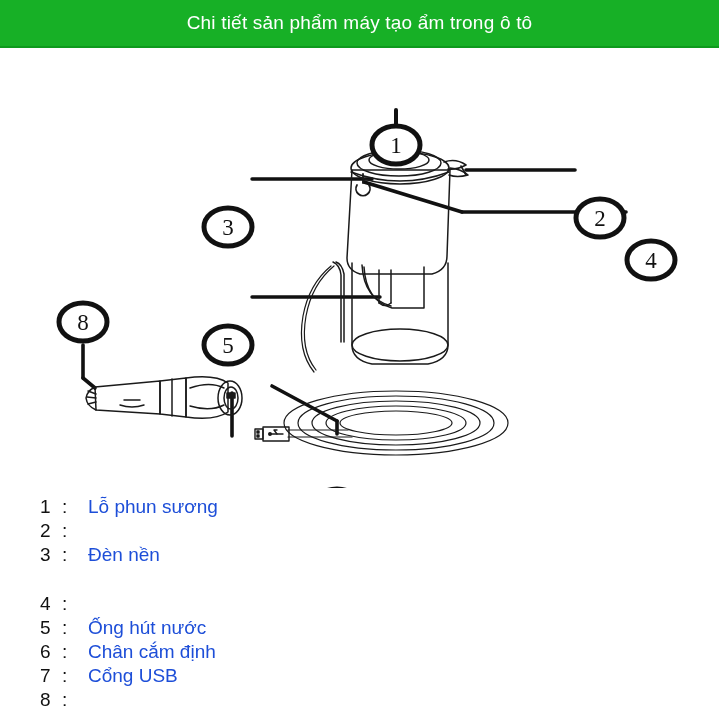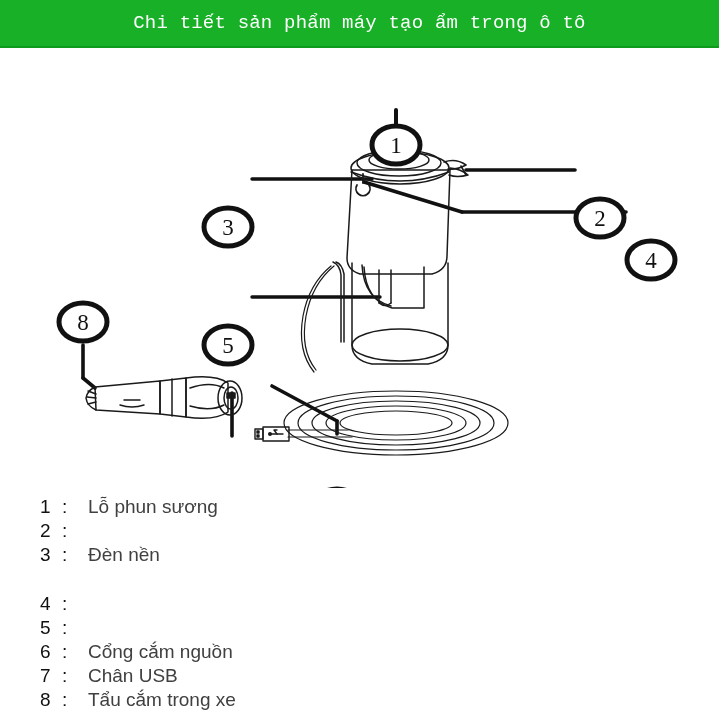--- a/index.html
+++ b/index.html
@@ -28,21 +28,21 @@
     box-sizing: border-box;
     display: flex;
     align-items: center;
     justify-content: center;
   }
   #header-title {
     color: #ffffff;
     font-size: 19px;
     letter-spacing: 0.2px;
     white-space: nowrap;
-    font-family: Liberation Mono, monospace;
+    font-family: Liberation Sans, sans-serif;
   }
 
   
   #diagram-area {
     position: absolute;
     left: 0;
     top: 48px;
     width: 719px;
     height: 440px;
   }
@@ -79,21 +79,21 @@
     font-family: "Liberation Sans", sans-serif;
   }
   .legend-colon {
     width: 26px;
     font-size: 19px;
     color: #111111;
     font-family: "Liberation Sans", sans-serif;
   }
   .legend-label {
     font-size: 19px;
-    color: #404040;
+    color: #1d4ed8;
     font-family: "Liberation Sans", sans-serif;
   }
 </style>
 </head>
 <body>
 
 <div id="header-banner">
   <div id="header-title">Chi tiết sản phẩm máy tạo ẩm trong ô tô</div>
 </div>
 
@@ -273,31 +273,31 @@
   </div>
 
   <div class="legend-group" id="legend-group-b">
     <div class="legend-row">
       <span class="legend-num">4</span>
       <span class="legend-colon">:</span>
     </div>
     <div class="legend-row">
       <span class="legend-num">5</span>
       <span class="legend-colon">:</span>
+      <span class="legend-label">Ống hút nước</span>
     </div>
     <div class="legend-row">
       <span class="legend-num">6</span>
       <span class="legend-colon">:</span>
-      <span class="legend-label">Cổng cắm nguồn</span>
+      <span class="legend-label">Chân cắm định</span>
     </div>
     <div class="legend-row">
       <span class="legend-num">7</span>
       <span class="legend-colon">:</span>
-      <span class="legend-label">Chân USB</span>
+      <span class="legend-label">Cổng USB</span>
     </div>
     <div class="legend-row">
       <span class="legend-num">8</span>
       <span class="legend-colon">:</span>
-      <span class="legend-label">Tẩu cắm trong xe</span>
     </div>
   </div>
 
 </div>
 
 </body></html>

